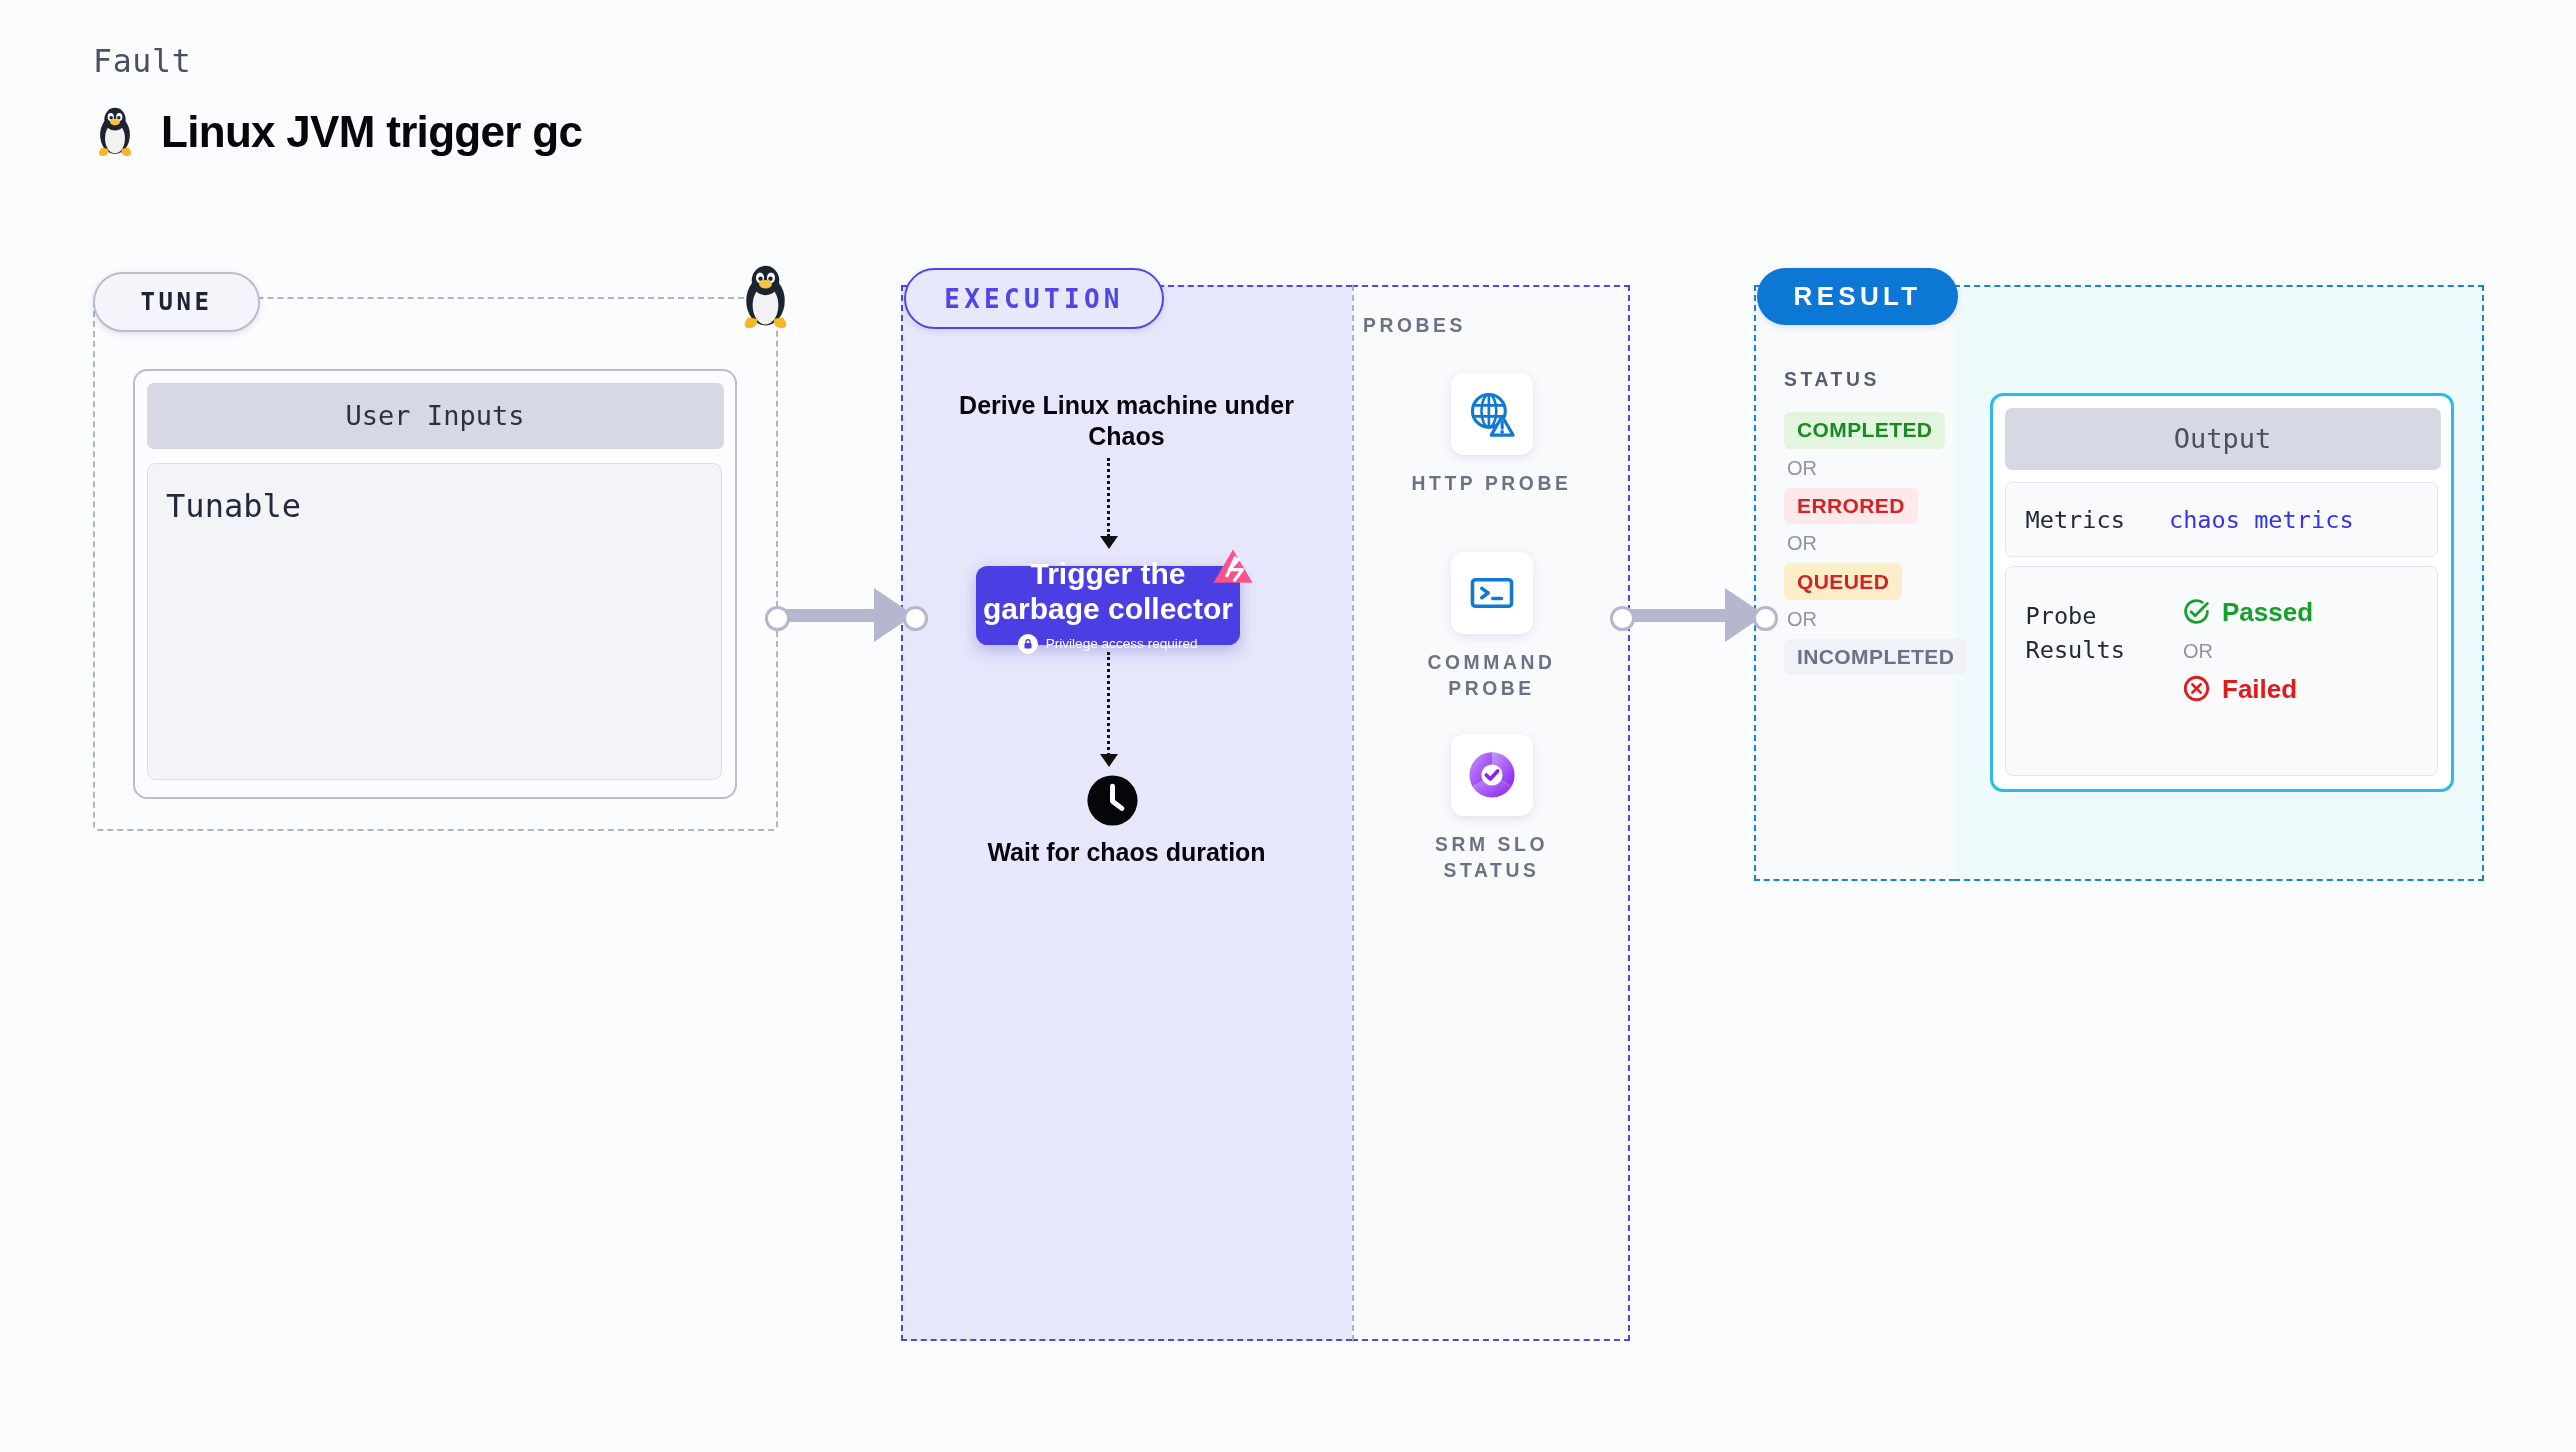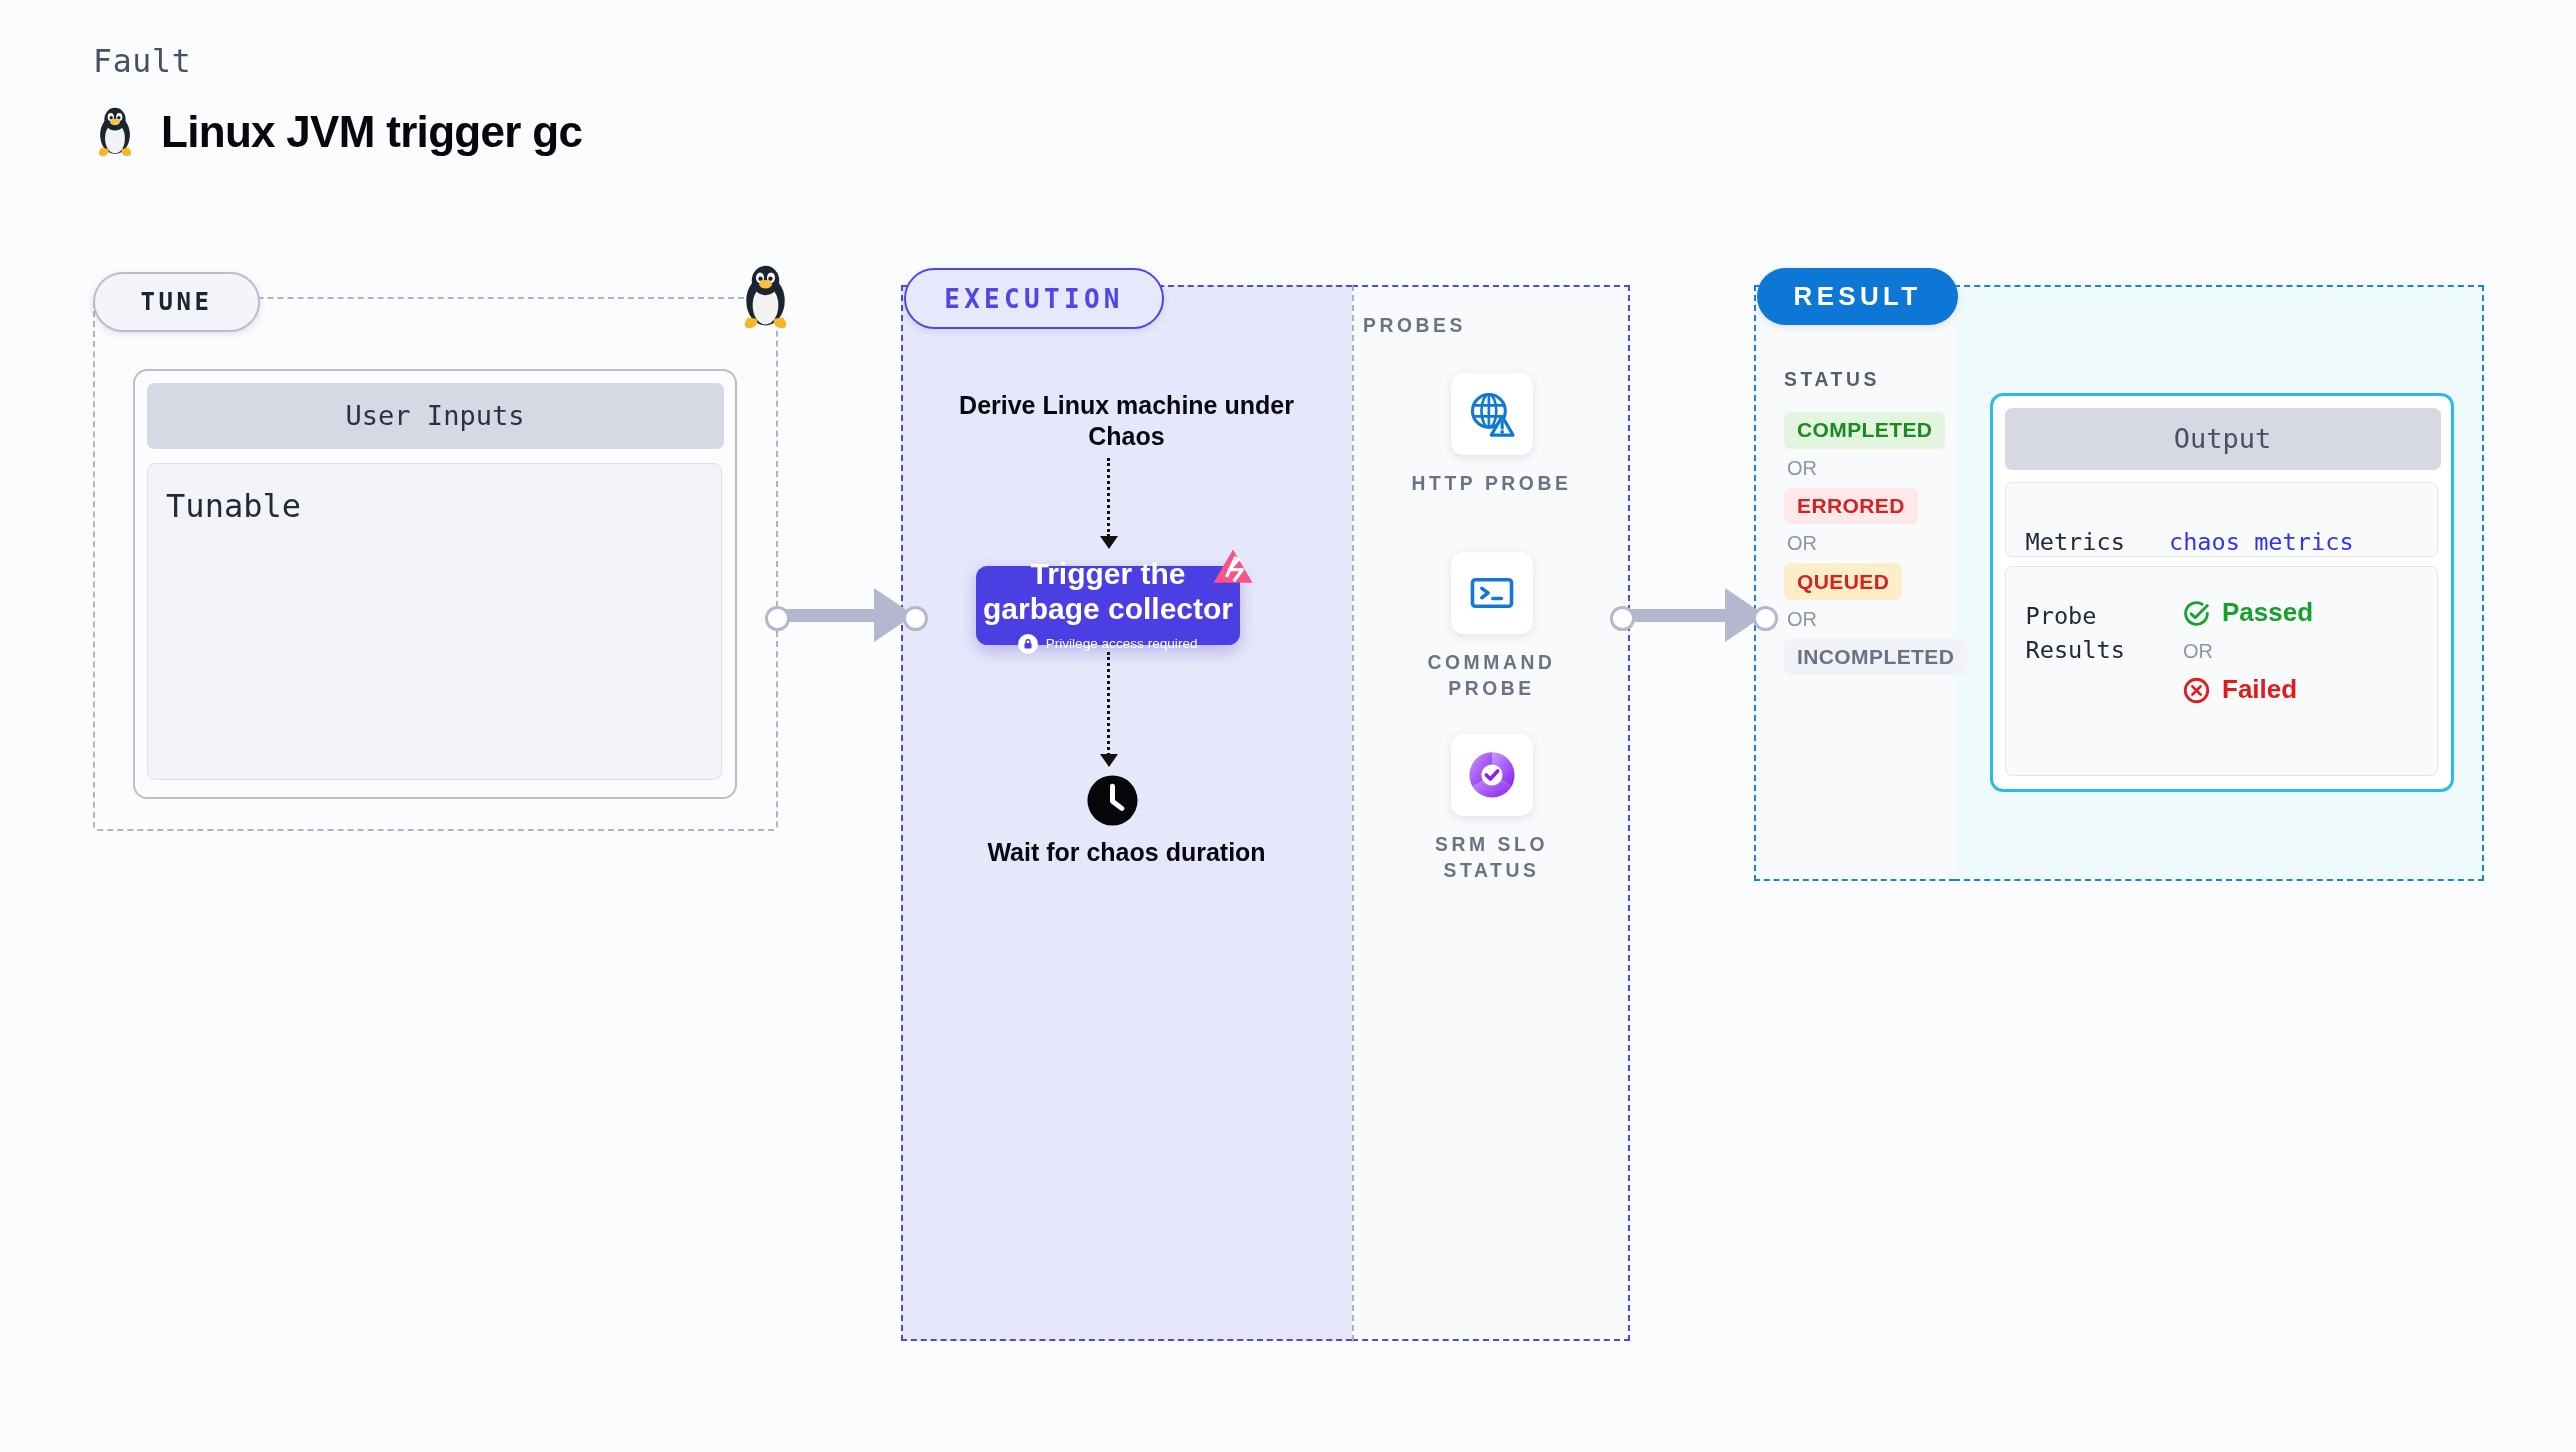--- a/index.html
+++ b/index.html
@@ -171,38 +171,38 @@
   }
   #output-header{
     position:absolute;left:11.5px;top:11.5px;width:436px;height:62px;
     background:#d6d8e4;border-radius:7.2px;
     display:flex;align-items:center;justify-content:center;
     font-family:"DejaVu Sans Mono",monospace;font-size:27px;color:#4a4f63;
   }
   #metrics-row{
     position:absolute;left:11.5px;top:86px;width:431px;height:73px;
     background:#f9fafc;border:1.4px solid #e2e5ee;border-radius:7.2px;
-    display:flex;align-items:flex-end;
+    display:flex;align-items:center;
   }
   #metrics-key{
     margin-left:20px;font-family:"DejaVu Sans Mono",monospace;font-size:23.6px;color:#23283a;
   }
   #metrics-val{
     margin-left:44px;font-family:"DejaVu Sans Mono",monospace;font-size:23.6px;color:#3333ee;
   }
   #probe-results-row{
     position:absolute;left:11.5px;top:170px;width:431px;height:208px;
     background:#f9fafc;border:1.4px solid #e2e5ee;border-radius:7.2px;
   }
   #pr-key{
     position:absolute;left:20px;top:31.5px;
     font-family:"DejaVu Sans Mono",monospace;font-size:23.6px;color:#23283a;line-height:1.45;
   }
   #pr-vals{position:absolute;left:176px;top:30px;}
-  .pr-line{display:flex;align-items:flex-end;gap:11.5px;}
+  .pr-line{display:flex;align-items:flex-start;gap:11.5px;}
   .pr-text{font-size:26px;font-weight:bold;}
 
   
   .conn{position:absolute;z-index:20;}
   .conn-dot{
     position:absolute;width:18.6px;height:18.6px;border-radius:50%;
     background:#fff;border:3.6px solid #b4b7cd;
   }
   .conn-bar{position:absolute;height:13px;background:#b4b7cd;}
   .conn-head{

